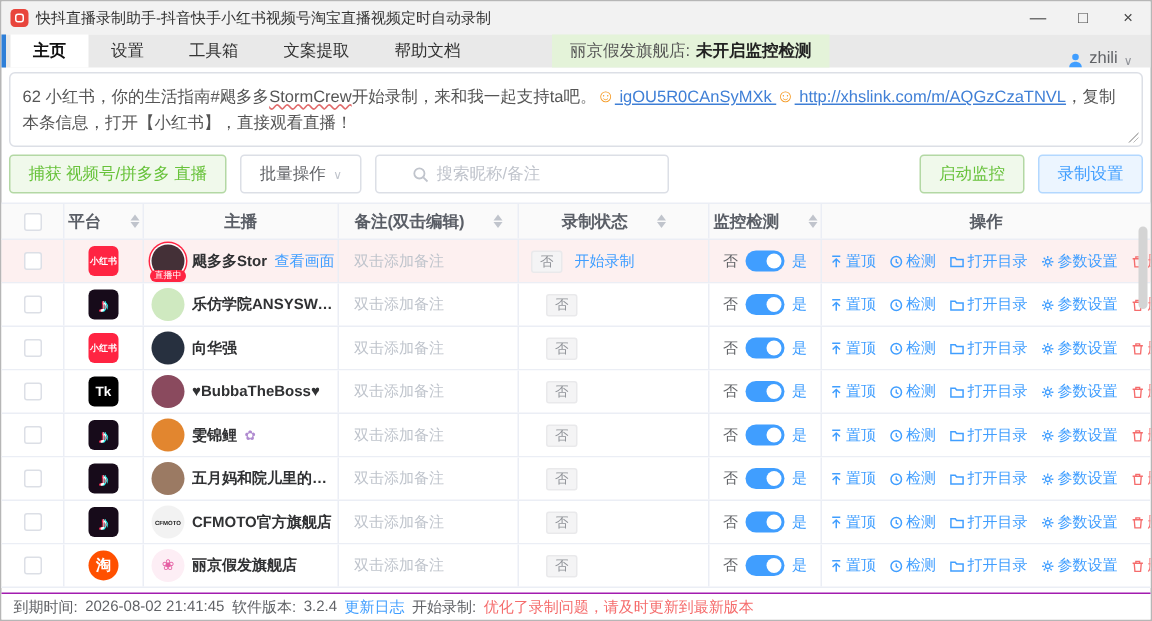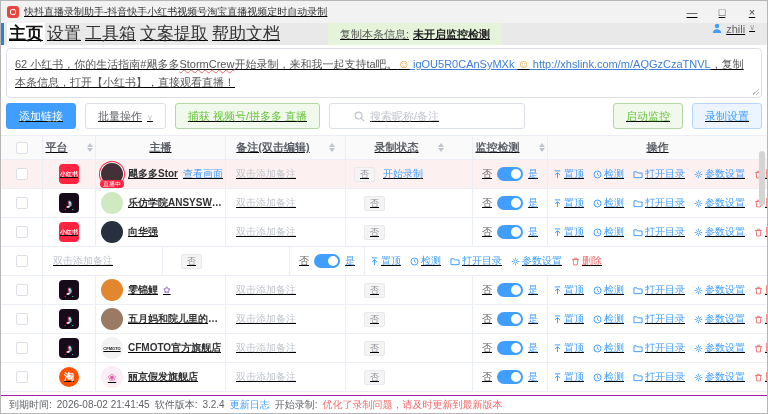--- a/index.html
+++ b/index.html
@@ -1,36 +1,36 @@
 <!DOCTYPE html>
 <html><head>
 <meta charset="utf-8">
 <style>
   * { box-sizing: border-box; margin:0; padding:0; }
   html,body { width:768px; height:414px; overflow:hidden; }
   body { font-family:"Liberation Sans", sans-serif; background:#fff; }
-  .window { position:relative; width:768px; height:414px; background:#fff; border:1px solid #b6b6b6;text-decoration:underline; }
+  .window { position:relative; width:768px; height:414px; background:#fff; border:1px solid #b6b6b6; }
 
   
   .titlebar { height:22px; background:#f2f2f2; display:flex; align-items:center; padding-left:6px; }
   .app-icon { width:12px; height:12px; border-radius:3px; background:#e8453c; margin-right:5px; position:relative; flex:none;}
   .app-icon::after { content:""; position:absolute; inset:3px; border:1px solid #fff; border-radius:2px; }
   .win-title { font-size:10px; color:#333; white-space:nowrap; }
   .win-controls { margin-left:auto; display:flex; height:22px; }
   .win-controls span { width:30px; text-align:center; line-height:22px; font-size:11px; color:#444; }
 
   
   .tabbar { height:22px; background:#e9e9e9; display:flex; align-items:stretch; position:relative; }
   .left-accent { position:absolute; left:0; top:0; width:3px; height:22px; background:#2e7fd8; }
   .tabs { display:flex; padding-left:6px; }
-  .tab { padding:0 2px; line-height:22px; font-size:17px; color:#333; white-space:nowrap; }
+  .tab { padding:0 15px; line-height:22px; font-size:11px; color:#333; white-space:nowrap; }
   .tab.active { background:#fff; font-weight:bold; color:#111; }
   .detect-bar { margin-left:46px; background:#e4f3d9; padding:0 12px; line-height:22px; font-size:11px; color:#555; white-space:nowrap; }
   .detect-bar b { color:#222; margin-left:4px; }
-  .user-box { margin-left:auto; display:flex; align-items:flex-start; gap:4px; padding-right:12px; }
+  .user-box { margin-left:auto; display:flex; align-items:flex-end; gap:4px; padding-right:12px; }
   .user-box svg { display:block; }
   .user-name { font-size:11px; color:#606266; }
   .user-caret { font-size:8px; color:#909399; }
 
   
   .notice { margin:3px 5px 0 5px; height:50px; border:1px solid #dcdfe6; border-radius:4px; padding:6px 8px; font-size:11px; line-height:1.55; color:#555; position:relative; overflow:hidden; background:#fff; }
   .notice .seg.misspell { text-decoration:underline wavy #e06a6a; text-decoration-thickness:1px; }
   .notice .seg.link { color:#3f7fd6; text-decoration:underline; }
   .notice .seg.emoji { color:#f59a23; font-size:12px; }
   .notice::after { content:""; position:absolute; right:2px; bottom:2px; width:7px; height:7px;
@@ -134,38 +134,37 @@
   <div class="tabbar">
     <div class="left-accent"></div>
     <div class="tabs">
         <div class="tab active">主页</div>
         <div class="tab">设置</div>
         <div class="tab">工具箱</div>
         <div class="tab">文案提取</div>
         <div class="tab">帮助文档</div>
       </div>
     <div class="detect-bar">
-      <span>复制本条信息:</span><b>未开启监控检测</b>
+      <span>丽京假发旗舰店:</span><b>未开启监控检测</b>
     </div>
     <div class="user-box">
       <svg width="10" height="10" viewBox="0 0 10 10">
           <circle cx="5" cy="3" r="2.2" fill="#409eff"></circle>
           <path d="M0.8 10c0-2.4 1.9-3.8 4.2-3.8s4.2 1.4 4.2 3.8z" fill="#409eff"></path>
         </svg>
       <span class="user-name">zhili</span>
       <span class="user-caret">∨</span>
     </div>
   </div>
 
   <div class="notice"><span class="seg plain">62 小红书，你的生活指南#飓多多</span><span class="seg misspell">StormCrew</span><span class="seg plain">开始录制，来和我一起支持ta吧。</span><span class="seg emoji">☺</span><a class="seg link"> igOU5R0CAnSyMXk </a><span class="seg emoji">☺</span><a class="seg link"> http://xhslink.com/m/AQGzCzaTNVL</a><span class="seg plain">，复制本条信息，打开【小红书】，直接观看直播！</span></div>
 
   <div class="toolbar">
-    <button class="btn btn-primary">添加链接</button>
+    <button class="btn btn-green">捕获 视频号/拼多多 直播</button>
     <button class="btn btn-plain"><span>批量操作</span><span class="caret">∨</span></button>
-    <button class="btn btn-green">捕获 视频号/拼多多 直播</button>
     <div class="search-box">
       <svg width="11" height="11" viewBox="0 0 11 11">
           <circle cx="4.6" cy="4.6" r="3.4" fill="none" stroke="#c0c4cc" stroke-width="1.2"></circle>
           <path d="M7.2 7.2L10 10" stroke="#c0c4cc" stroke-width="1.2"></path>
         </svg>
       <input type="text" placeholder="搜索昵称/备注" style="">
     </div>
     <div class="spacer"></div>
     <button class="btn btn-green">启动监控</button>
     <button class="btn btn-blue-light">录制设置</button>
@@ -397,20 +396,28 @@
               </svg>
               <span>删除</span>
             </a>
     </div>
   </div>
 
   <div class="trow">
     <div class="c check col-check">
             <span class="checkbox"></span>
           </div>
+    <div class="c plat col1">
+            <span class="plat-ic plat-tiktok">Tk</span>
+          </div>
+    <div class="c anchor col2">
+      <span class="avatar" style="background: rgb(138, 74, 94);"></span>
+      <span class="aname">♥BubbaTheBoss♥</span>
+
+    </div>
     <div class="c remark col3">
             <span class="remark-txt">双击添加备注</span>
           </div>
     <div class="c record col4">
       <span class="tag-no">否</span>
 
     </div>
     <div class="c monitor col5">
       <span class="m-no">否</span>
       <span class="toggle">

